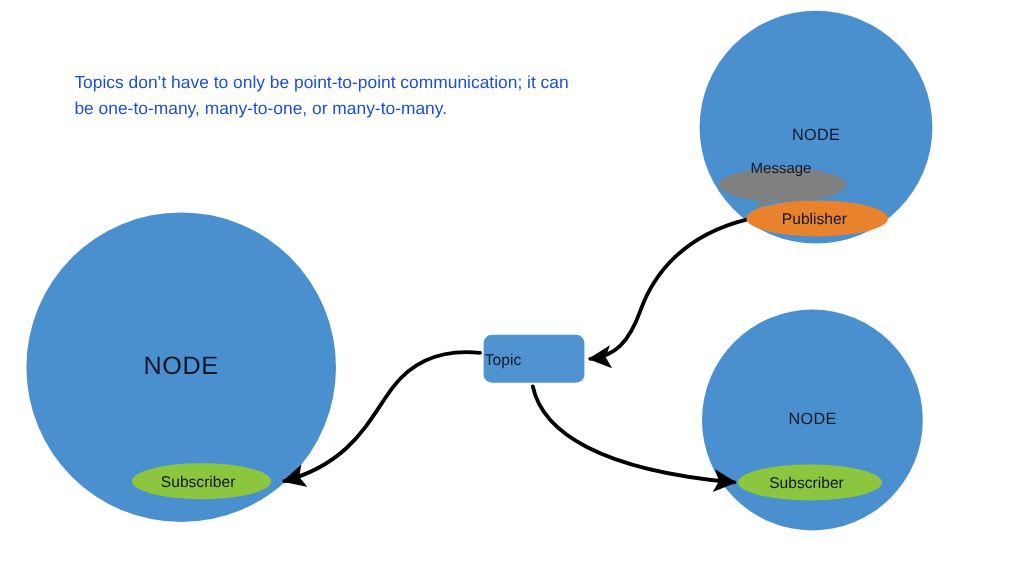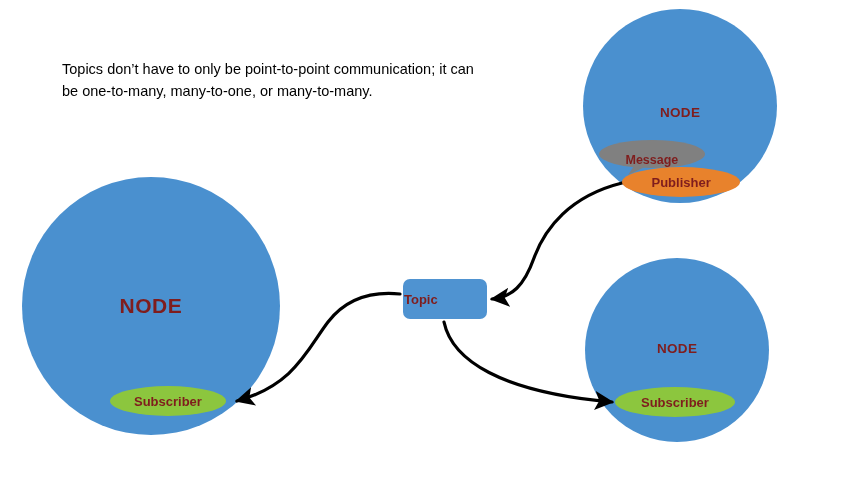--- a/index.html
+++ b/index.html
@@ -30,22 +30,22 @@
     top: 58px;
     width: 420px;
     font-size: 14.5px;
     line-height: 1.55;
     color: #1a1a1a;
     font-family: "Liberation Sans", sans-serif;
     white-space: pre-line;
   }
   .shape-label {
     position: absolute;
-    color: #7f1d1d;
-    font-weight: bold;
+    color: #0f172a;
+    font-weight: normal;
     font-family: "Liberation Sans", sans-serif;
     text-align: center;
     pointer-events: none;
     white-space: nowrap;
   }
   .node-label-big {
     font-size: 21px;
     letter-spacing: 0.5px;
   }
   .node-label-small {
@@ -57,21 +57,21 @@
   }
   .pill-label-sm {
     font-size: 12.5px;
   }
 </style>
 </head>
 <body>
 
 <div id="canvas" style="background: rgb(255, 255, 255);">
 
-  <div class="caption" style="color: #000000;">Topics don’t have to only be point-to-point communication; it can be one-to-many, many-to-one, or many-to-many.</div>
+  <div class="caption" style="color: #1d4ed8;">Topics don’t have to only be point-to-point communication; it can be one-to-many, many-to-one, or many-to-many.</div>
 
   <svg id="diagram-svg" viewBox="0 0 854 480">
     <defs>
       <marker id="arrowhead" markerWidth="7" markerHeight="7" refX="5.4" refY="3" orient="auto" markerUnits="strokeWidth">
         <path d="M 0 0 L 6 3 L 0 6 L 1.4 3 Z" fill="#000000"></path>
       </marker>
     </defs>
 
     <circle id="left-node-circle" cx="151" cy="306" r="129" fill="#4a90cf"></circle>
 
@@ -97,21 +97,21 @@
 
     <rect id="topic-rect" x="403" y="279" width="84" height="40" rx="7" ry="7" fill="#4f93d1"></rect>
   </svg>
 
   <div class="shape-label node-label-big" id="lbl-left-node" style="left: 119.5px; top: 294px;">NODE</div>
 
   <div class="shape-label node-label-small" id="lbl-tr-node" style="left: 660px; top: 104.5px;">NODE</div>
 
   <div class="shape-label node-label-small" id="lbl-br-node" style="left: 657px; top: 340.5px;">NODE</div>
 
-  <div class="shape-label pill-label-sm" id="lbl-message" style="left: 625.5px; top: 153px;">Message</div>
+  <div class="shape-label pill-label-sm" id="lbl-message" style="left: 625.5px; top: 133px;">Message</div>
 
   <div class="shape-label pill-label" id="lbl-publisher" style="left: 651.5px; top: 174.5px;">Publisher</div>
 
   <div class="shape-label pill-label" id="lbl-left-sub" style="left: 134px; top: 393.5px;">Subscriber</div>
 
   <div class="shape-label pill-label" id="lbl-br-sub" style="left: 641px; top: 394.5px;">Subscriber</div>
 
   <div class="shape-label pill-label" id="lbl-topic" style="left: 404px; top: 291.5px;">Topic</div>
 
 </div>

